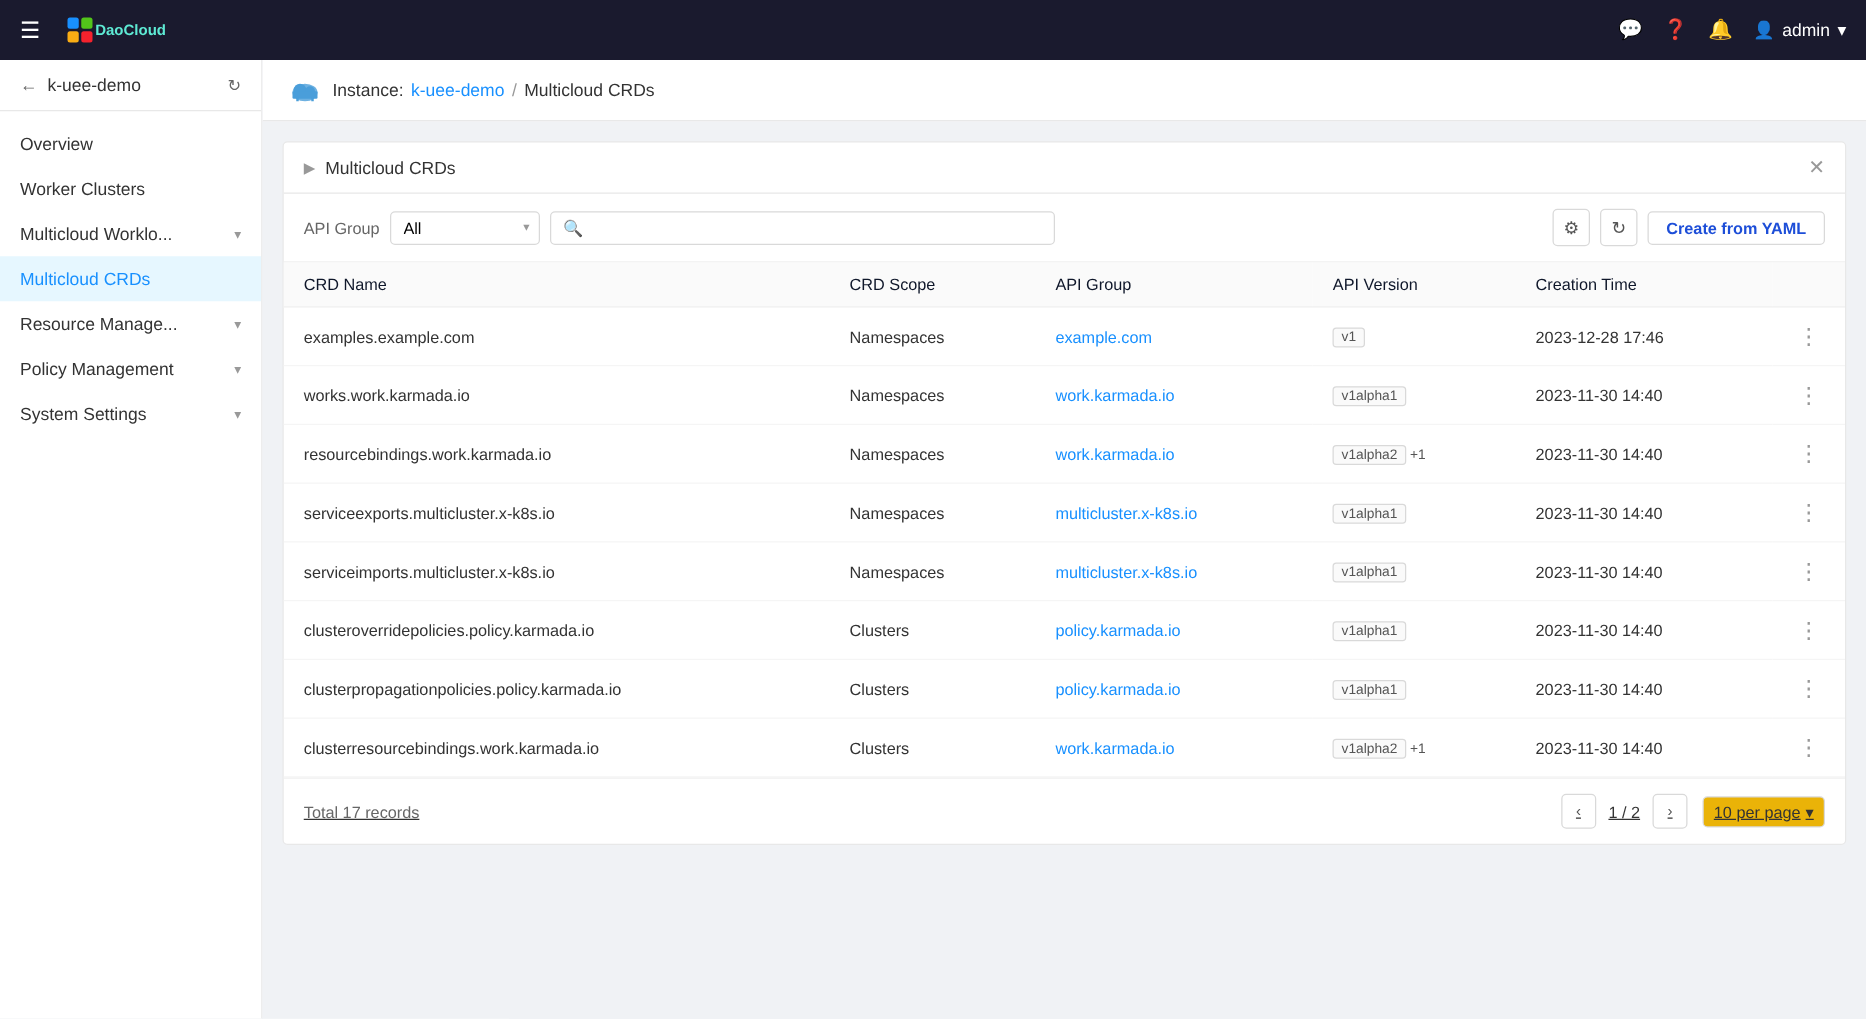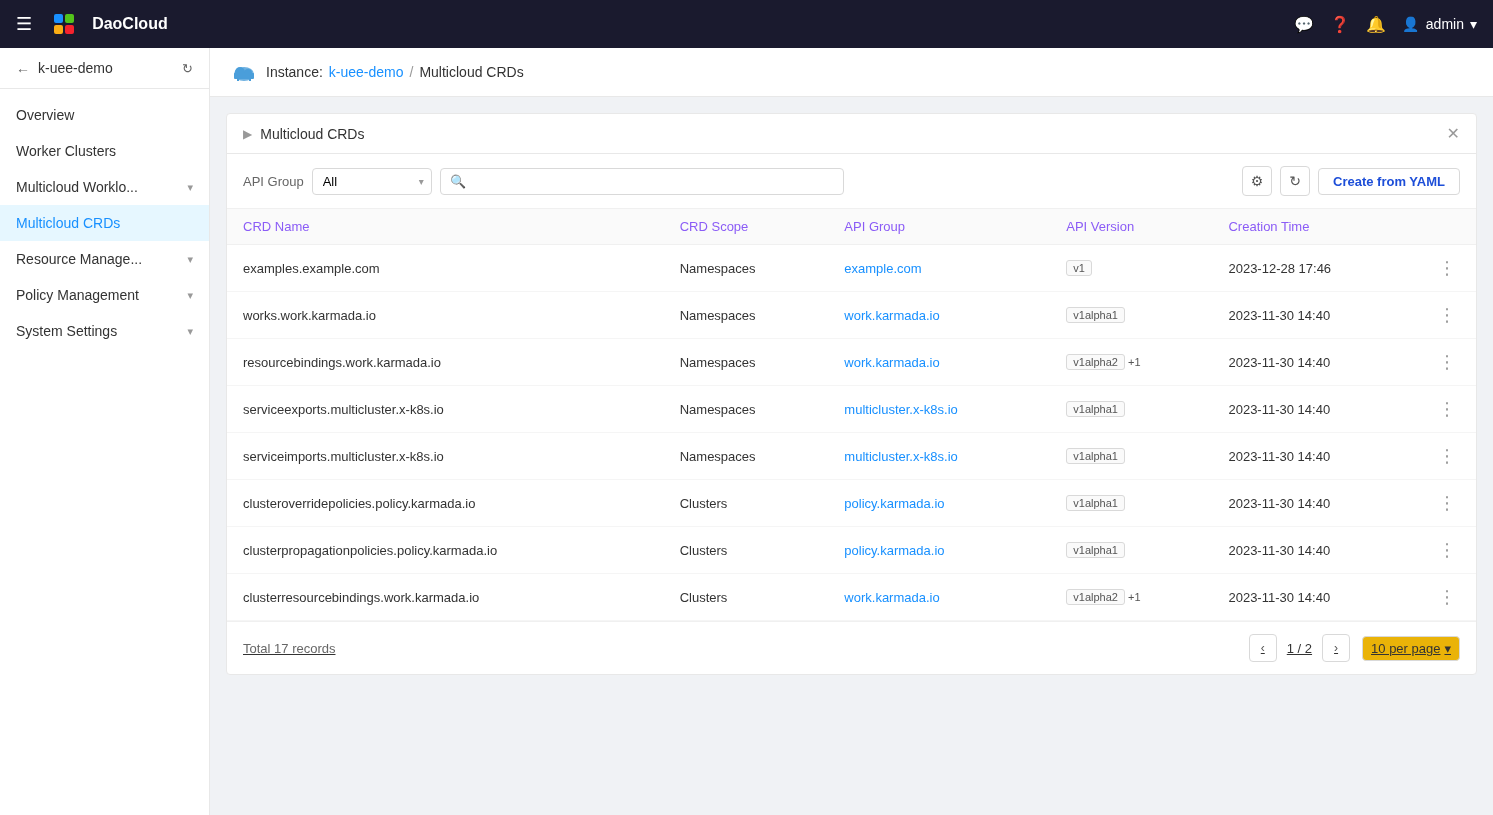--- a/index.html
+++ b/index.html
@@ -9,21 +9,21 @@
     .topnav {
       background: #1a1a2e;
       color: #fff;
       height: 48px;
       display: flex;
       align-items: center;
       padding: 0 16px;
       flex-shrink: 0;
     }
     .topnav-left { display: flex; align-items: center; gap: 12px; }
-    .topnav-logo { display: flex; align-items: center; gap: 16px; font-size: 16px; font-weight: 600; color: #ffffff; }
+    .topnav-logo { display: flex; align-items: center; gap: 0; font-size: 12px; font-weight: 600; color: #5eead4; }
     .topnav-logo svg { width: 24px; height: 24px; }
     .topnav-right { margin-left: auto; display: flex; align-items: center; gap: 16px; }
     .topnav-icon { color: #ccc; cursor: pointer; font-size: 16px; }
     .topnav-user { display: flex; align-items: center; gap: 6px; color: #fff; cursor: pointer; }
     .hamburger { font-size: 18px; cursor: pointer; color: #fff; margin-right: 8px; }
 
     
     .main-layout { display: flex; flex: 1; overflow: hidden; }
 
     
@@ -174,21 +174,21 @@
       white-space: nowrap;
       font-weight: bold;
     }
 
     
     .data-table { width: 100%; border-collapse: collapse; }
     .data-table th {
       text-align: left;
       padding: 10px 16px;
       font-size: 13px;
-      color: #8b5cf6;
+      color: #0f172a;
       font-weight: 500;
       border-bottom: 1px solid #f0f0f0;
       background: #fafafa;
     }
     .data-table td {
       padding: 12px 16px;
       font-size: 13px;
       border-bottom: 1px solid #f5f5f5;
       color: #333;
     }

